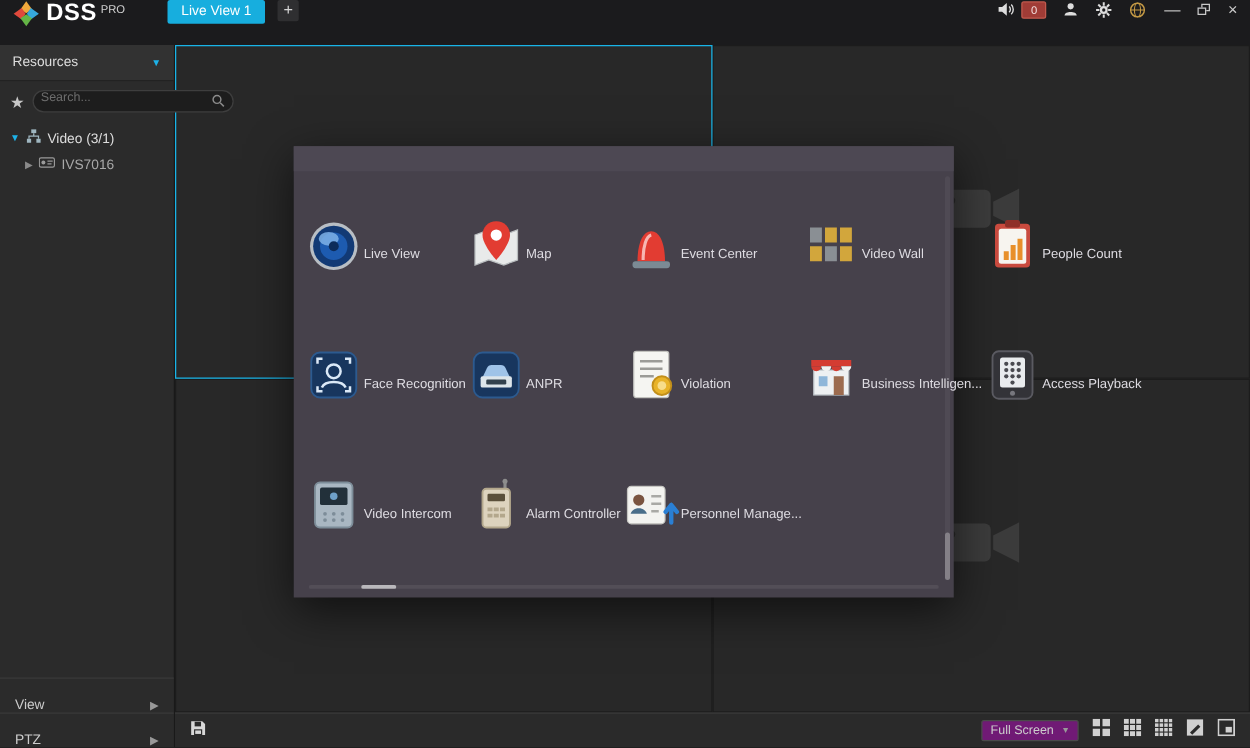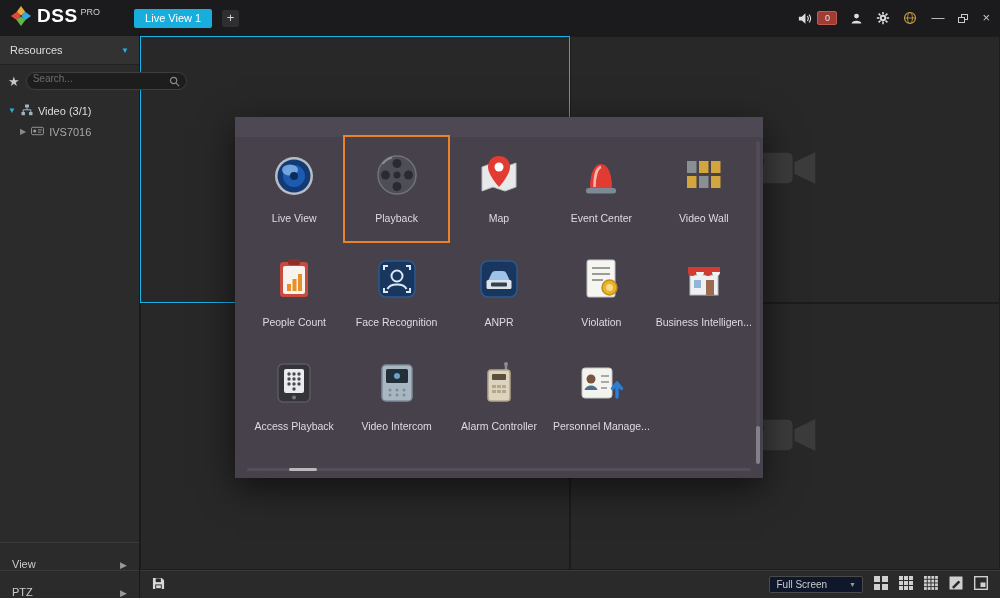--- a/index.html
+++ b/index.html
@@ -2,21 +2,21 @@
 <html><head>
 <meta charset="utf-8">
 <style>
   *{box-sizing:border-box;margin:0;padding:0}
   html,body{width:1000px;height:598px;overflow:hidden;background:#1e1e1e;
     font-family:"Liberation Sans","DejaVu Sans",sans-serif}
   #stage{position:relative;width:1000px;height:598px;background:#262626;overflow:hidden}
 
   
   .titlebar{position:absolute;left:0;top:0;width:1000px;height:36px;background:#1b1b1d;
-    display:flex;align-items:center;z-index:20}
+    display:flex;align-items:flex-start;z-index:20}
   .logo{display:flex;align-items:flex-start;margin-left:10px}
   .logo-name{color:#fff;font-size:19px;font-weight:bold;letter-spacing:.5px;margin-left:5px;line-height:22px}
   .logo-edition{color:#cfcfcf;font-size:9px;margin-left:3px;margin-top:2px}
   .tab{margin-left:34px;background:#17aede;color:#fff;font-size:11px;height:19px;line-height:19px;
     padding:0 11px;border-radius:2px;cursor:default}
   .add-tab{margin-left:10px;width:17px;height:17px;background:#2f2f31;color:#d5d5d5;font-size:13px;
     line-height:16px;text-align:center;border-radius:2px}
   .titlebar-right{margin-left:auto;display:flex;align-items:center;margin-right:10px}
   .tb-ico{display:flex;align-items:center;margin-left:13px}
   .alarm-badge{background:#a03c36;border:1px solid #c25a4e;color:#f3dede;font-size:9px;
@@ -59,30 +59,30 @@
   .cell.active{border:1px solid #18b4e8;z-index:2}
   .c1{left:0;top:0;width:430px;height:267px}
   .c2{left:430px;top:0;width:430px;height:267px}
   .c3{left:0;top:267px;width:430px;height:267px}
   .c4{left:430px;top:267px;width:430px;height:267px}
 
   
   .statusbar{position:absolute;left:0;bottom:0;width:860px;height:28px;background:#2a2a2a;
     border-top:1px solid #3a3a3a;display:flex;align-items:center;padding:0 12px}
   .sb-right{margin-left:auto;display:flex;align-items:center;gap:11px}
-  .screen-select{display:flex;align-items:center;gap:22px;background:#0f172a;border:1px solid #4a4a4a;
+  .screen-select{display:flex;align-items:center;gap:6px;background:#701a75;border:1px solid #4a4a4a;
     height:17px;padding:0 6px;color:#ccc;font-size:10px;border-radius:2px}
   .screen-select .dd{color:#999;font-size:7px}
 
   
   .app-menu{position:absolute;left:235px;top:117px;width:528px;height:361px;background:#46414b;
     box-shadow:0 10px 34px rgba(0,0,0,.6);z-index:10}
   .app-menu-top{height:20px;background:#4d4853}
   .app-grid{display:grid;grid-template-columns:repeat(5,1fr);padding:0 8px}
-  .tile{height:104px;display:flex;flex-direction:column;align-items:center;padding-top:14px;cursor:pointer}
+  .tile{height:104px;display:flex;flex-direction:row;align-items:center;padding-top:14px;cursor:pointer}
   .tile-icon{width:48px;height:48px}
   .tile-icon svg{width:48px;height:48px;display:block}
   .tile-label{margin-top:13px;font-size:10.5px;color:#dedce2;white-space:nowrap}
   .tile.highlighted{outline:2px solid #e8832a;outline-offset:0px}
   .h-scroll{position:absolute;left:12px;right:12px;bottom:7px;height:3px;background:rgba(255,255,255,.07);border-radius:2px}
   .h-thumb{position:absolute;left:42px;top:0;width:28px;height:3px;background:rgba(255,255,255,.6);border-radius:2px}
   .v-scroll{position:absolute;right:3px;top:24px;bottom:14px;width:4px;background:rgba(255,255,255,.05);border-radius:2px}
   .v-thumb{position:absolute;right:0;bottom:0;width:4px;height:38px;background:rgba(255,255,255,.3);border-radius:2px}
 </style>
 </head>
@@ -318,36 +318,20 @@
             <circle cx="24" cy="25" r="19" fill="#b8bec4"></circle>
             <circle cx="24" cy="25" r="16.5" fill="#123a75"></circle>
             <circle cx="24" cy="25" r="11" fill="#1d5bb0"></circle>
             <ellipse cx="20" cy="19" rx="8" ry="5.5" fill="#7fb3e8" opacity="0.85"></ellipse>
             <circle cx="24" cy="25" r="4" fill="#0d2c5a"></circle>
           </svg>
         </div>
         <div class="tile-label">Live View</div>
       </div>
 
-      <div class="tile highlighted">
-        <div class="tile-icon">
-          <svg viewBox="0 0 48 48">
-            <circle cx="24" cy="24" r="19" fill="#4e4e56" stroke="#71717a" stroke-width="1.5"></circle>
-            <g fill="#2a2a30">
-              <circle cx="24" cy="24" r="3.5"></circle>
-              <circle cx="24" cy="12.5" r="4.5"></circle>
-                <circle cx="24" cy="35.5" r="4.5"></circle>
-              <circle cx="12.5" cy="24" r="4.5"></circle>
-                <circle cx="35.5" cy="24" r="4.5"></circle>
-            </g>
-            <path d="M9.5 13 a19 19 0 0 1 9.5-6.5" stroke="#8a8a93" stroke-width="2" fill="none"></path>
-          </svg>
-        </div>
-        <div class="tile-label">Playback</div>
-      </div>
 
       <div class="tile">
         <div class="tile-icon">
           <svg viewBox="0 0 48 48">
             <path d="M7 16 l11-4 12 4 11-4 v24 l-11 4 -12-4 -11 4 Z" fill="#e8eaea" stroke="#b9bdbf"></path>
             <path d="M24 5 c-6.5 0-11 4.6-11 11 0 8 11 20 11 20 s11-12 11-20 c0-6.4-4.5-11-11-11 Z" fill="#e23c32"></path>
             <circle cx="24" cy="16" r="4.5" fill="#fff"></circle>
           </svg>
         </div>
         <div class="tile-label">Map</div>

